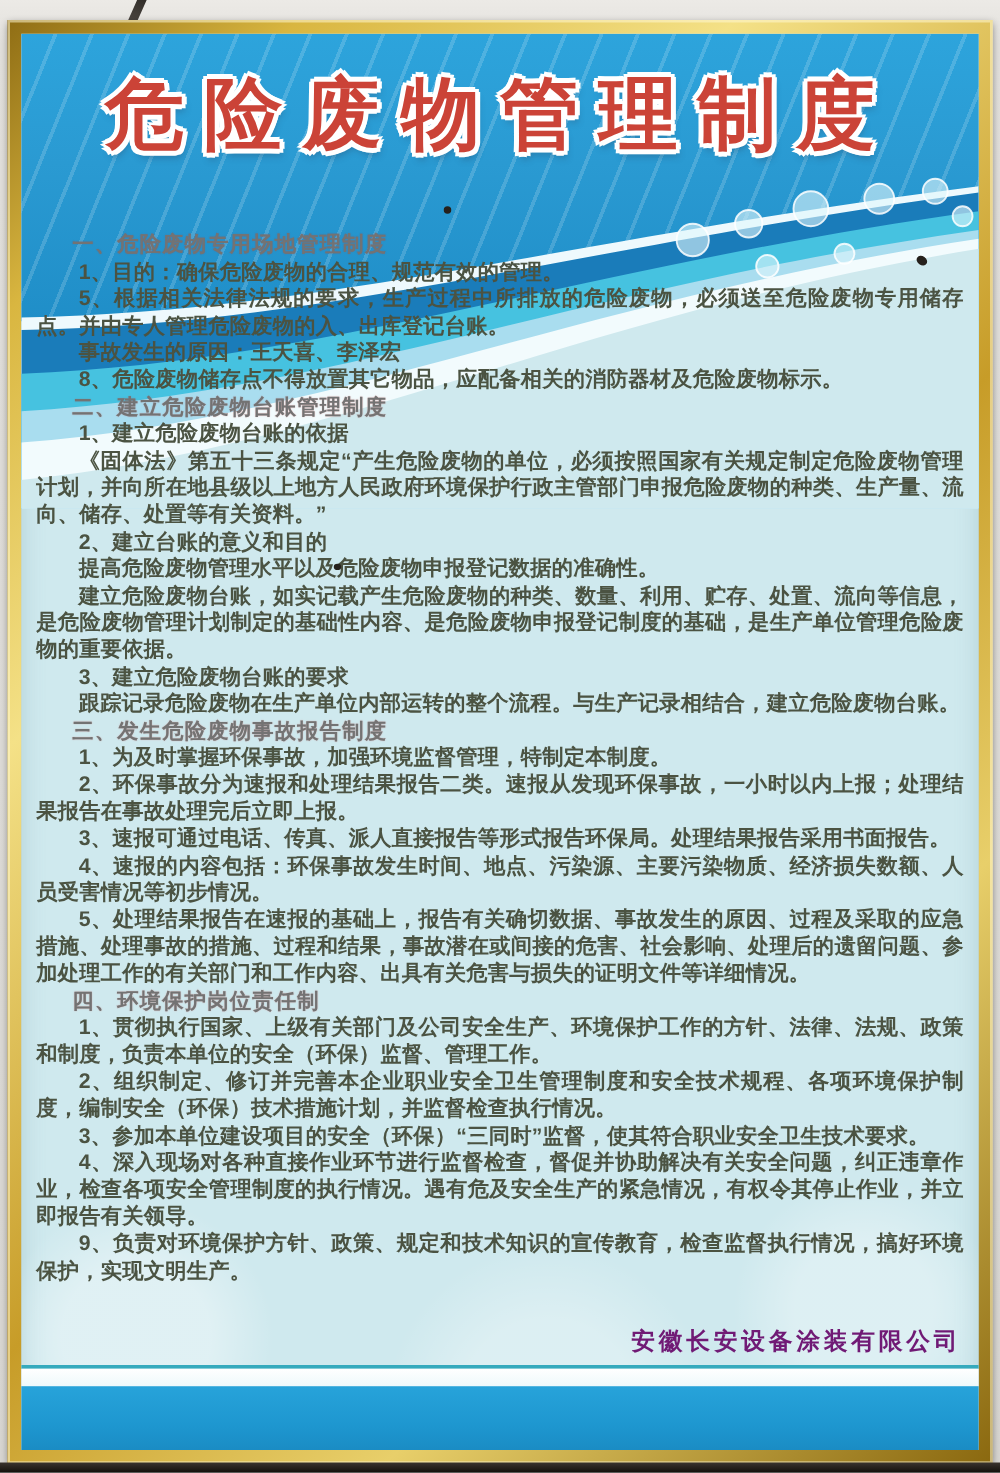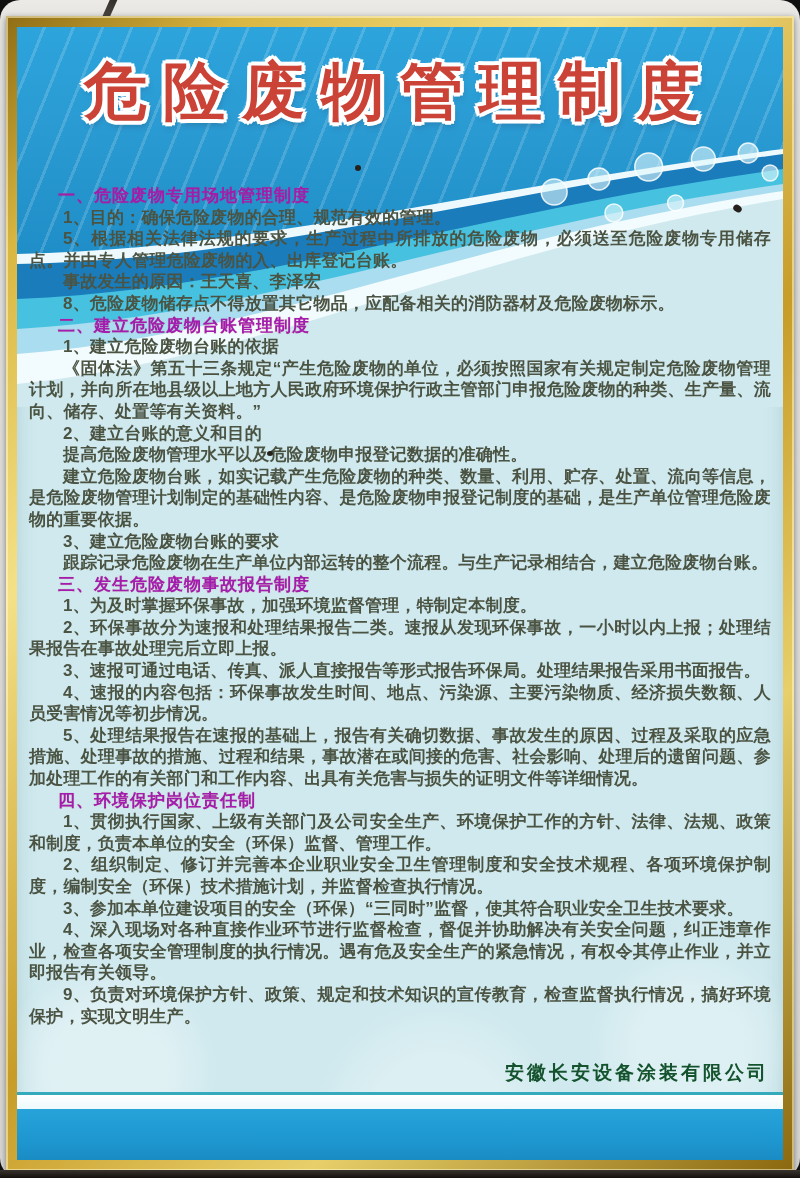--- a/index.html
+++ b/index.html
@@ -4,21 +4,20 @@
 <style>
   html,body{margin:0;padding:0;}
   body{
     width:800px;height:1178px;overflow:hidden;
     font-family:"Liberation Sans", sans-serif;
     background:#101010;
   }
   .wall{
     position:relative;width:800px;height:1178px;
     background:linear-gradient(180deg,#eceae6 0%,#e2e0dc 3%,#d8d6d2 100%);
-    border-radius:20px;
   }
   .floor{
     position:absolute;left:0;right:0;bottom:0;height:8px;
     background:linear-gradient(180deg,#3a342e,#14100c);
   }
   .hook{
     position:absolute;left:102px;top:-6px;width:7px;height:48px;
     background:linear-gradient(180deg,#2e2a26,#6b645c);
     transform:rotate(24deg);border-radius:3px;
   }
@@ -61,26 +60,26 @@
   .waves{
     position:absolute;left:0;top:90px;width:100%;height:290px;z-index:2;
   }
   .content{
     position:absolute;z-index:6;left:12px;right:12px;top:158px;
     font-size:17px;line-height:21.6px;font-weight:700;
     color:#4b5342;text-align:justify;letter-spacing:.2px;
   }
   .content p{margin:0;padding:0;text-indent:2em;}
   .content p.heading{
-    color:#a21caf;text-indent:1.7em;letter-spacing:1px;
+    color:#737373;text-indent:1.7em;letter-spacing:1px;
     text-shadow:0 0 1px rgba(197,49,46,.4);
   }
   .company{
     position:absolute;z-index:6;right:14px;bottom:74px;
-    font-size:19px;font-weight:800;color:#14532d;letter-spacing:3px;
+    font-size:19px;font-weight:800;color:#701a75;letter-spacing:3px;
   }
   .stripe-teal{
     position:absolute;left:0;right:0;bottom:65px;height:3px;z-index:7;
     background:#35aabd;
   }
   .stripe-white{
     position:absolute;left:0;right:0;bottom:51px;height:14px;z-index:7;
     background:linear-gradient(180deg,#ffffff,#eef9fb);
   }
   .band-blue{

